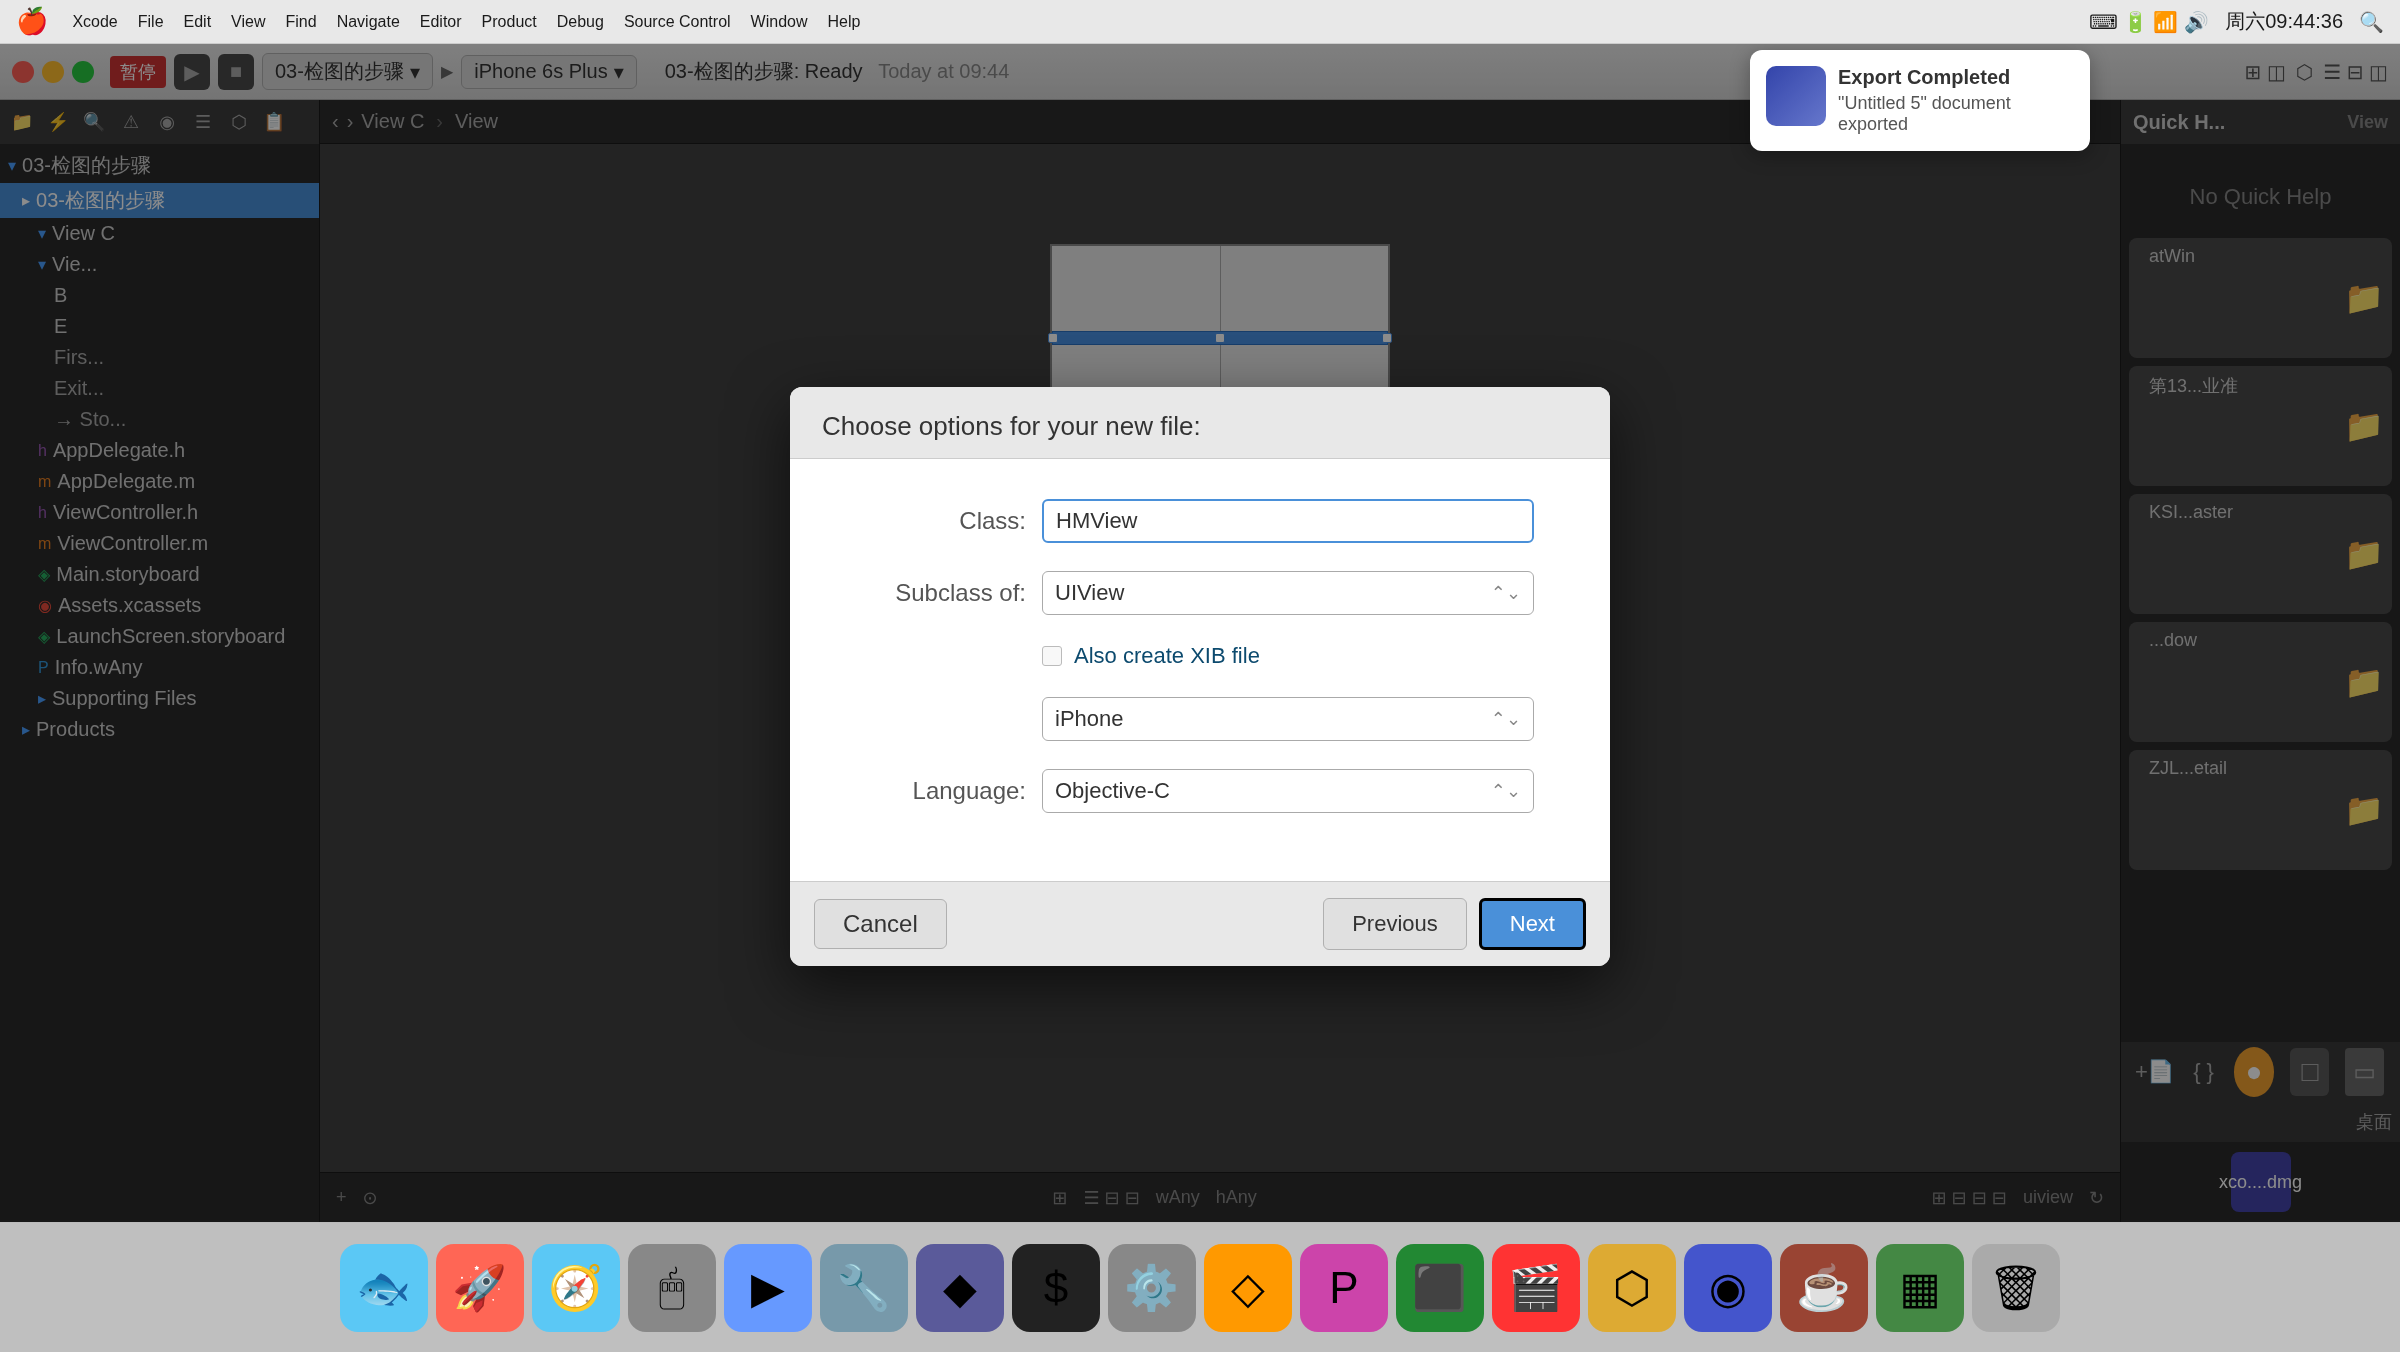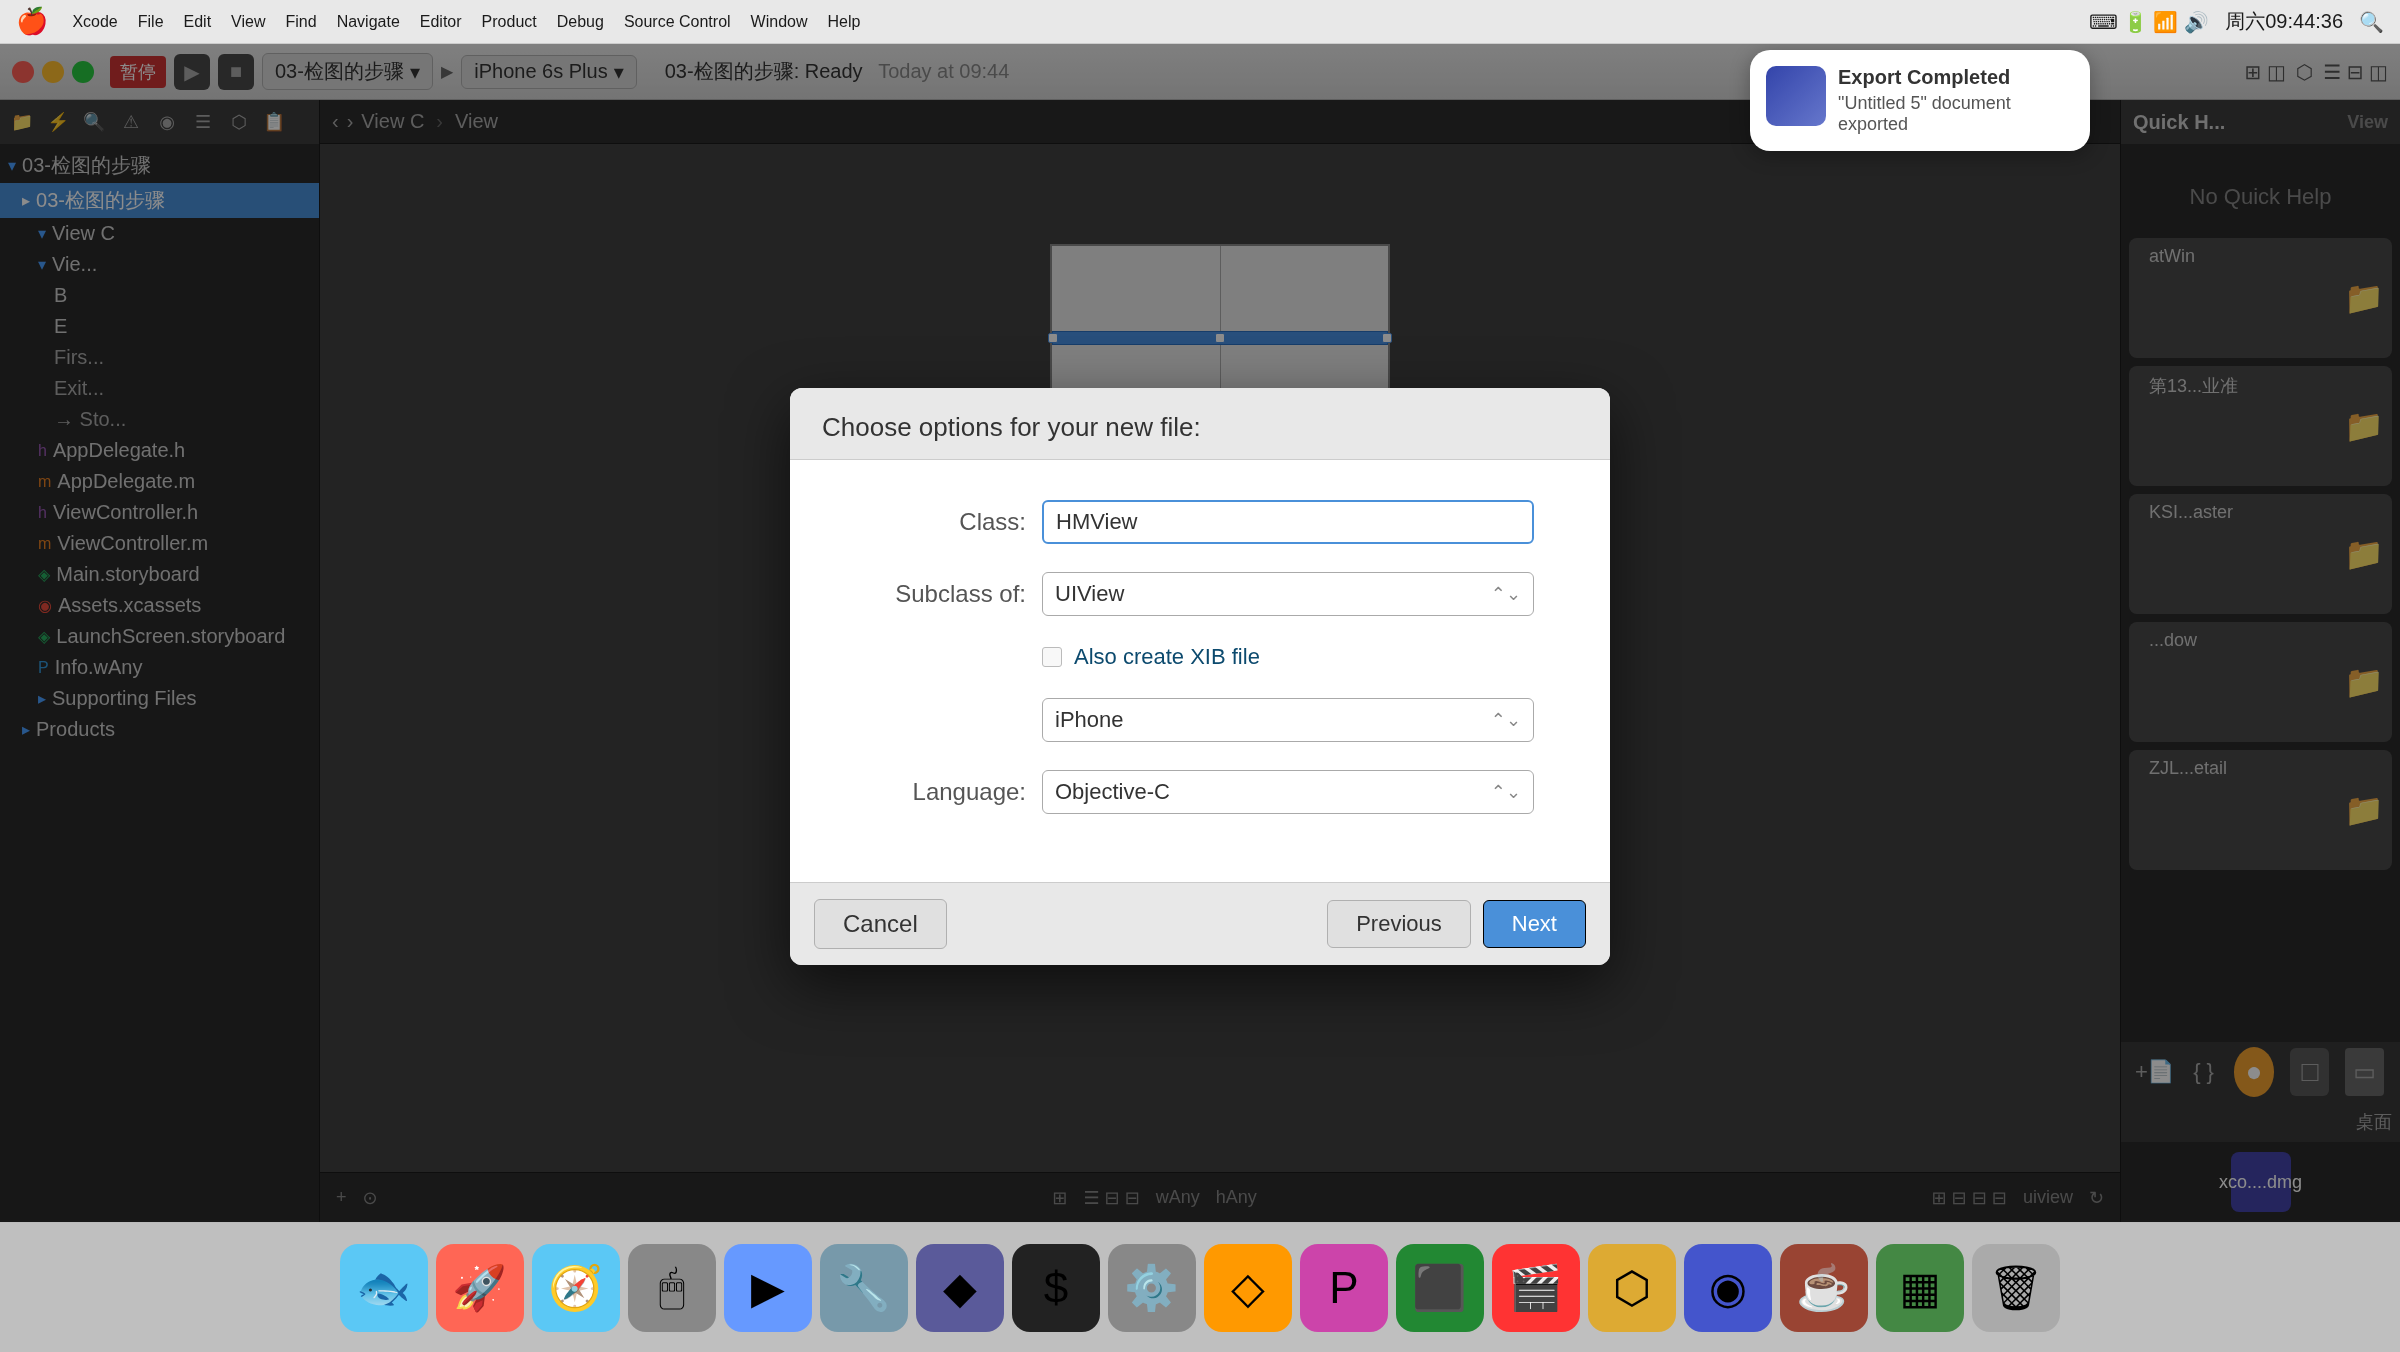--- a/index.html
+++ b/index.html
@@ -416,35 +416,35 @@
       background: #e0e0e0;
       border: 1px solid #b0b0b0;
       border-radius: 6px;
       color: #333;
       cursor: pointer;
     }
     .btn-next {
       padding: 10px 28px;
       font-size: 22px;
       background: #4a90d9;
-      border: 1px solid #000000;
+      border: 3px solid #000000;
       border-radius: 6px;
       color: white;
       cursor: pointer;
       font-weight: 500;
     }
 
     
     .notification {
       position: absolute;
       top: 60px;
       right: 20px;
       width: 340px;
       background: white;
-      border-radius: 20px;
+      border-radius: 12px;
       box-shadow: 0 4px 20px rgba(0,0,0,0.3);
       padding: 16px;
       display: flex;
       gap: 12px;
       z-index: 600;
     }
     .notif-icon {
       width: 60px; height: 60px;
       border-radius: 10px;
       background: #4a4a9f;

